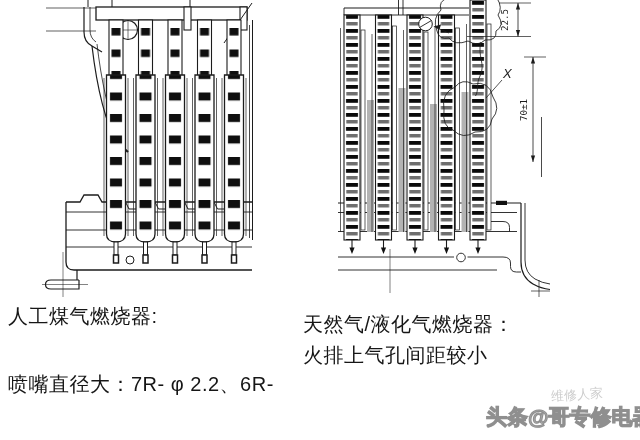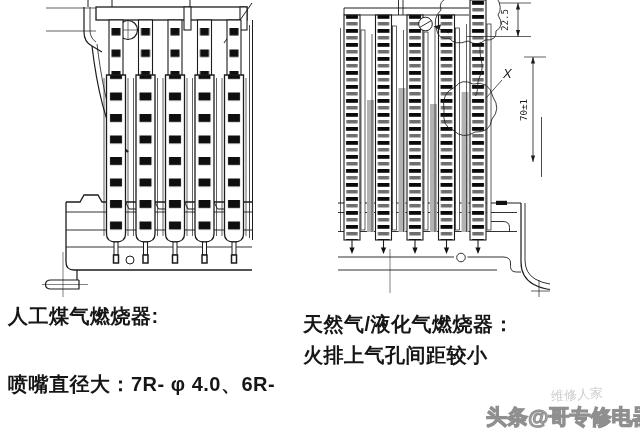--- a/index.html
+++ b/index.html
@@ -1,19 +1,19 @@
 <!DOCTYPE html>
 <html><head>
 <meta charset="utf-8">
 <style>
   html,body{margin:0;padding:0;background:#fff;}
   .canvas{position:relative;width:640px;height:440px;background:#fff;overflow:hidden;
           font-family:"Liberation Sans","DejaVu Sans",sans-serif;}
   .diagram-svg{position:absolute;left:0;top:0;}
-  .cap{position:absolute;font-size:20px;color:#161616;white-space:nowrap;letter-spacing:.5px;font-weight:bold;}
+  .cap{position:absolute;font-size:20px;color:#161616;white-space:nowrap;letter-spacing:.5px;}
   .dimtext{font-family:"DejaVu Sans Mono","Liberation Mono",monospace;font-size:9.2px;fill:#1c1c1c;}
   .xtext{font-size:13px;font-style:italic;fill:#1c1c1c;}
   .wm-main{position:absolute;left:486px;top:403px;font-size:21px;font-weight:bold;white-space:nowrap;
            color:rgba(255,255,255,0.08);-webkit-text-stroke:1.1px #8f8f8f;text-shadow:0 0 1px #9a9a9a;}
   .wm-faint{position:absolute;left:551px;top:386px;font-size:13px;color:#bdbdbd;opacity:.75;
             transform:rotate(-4deg);white-space:nowrap;}
 </style>
 </head>
 <body>
 
@@ -234,21 +234,21 @@
       <line x1="533" y1="57" x2="533" y2="162" stroke-width="0.8"></line>
       <polygon points="533,57 530.9,63.5 535.1,63.5" fill="#1c1c1c" stroke="none"></polygon>
       <polygon points="533,162 530.9,155.5 535.1,155.5" fill="#1c1c1c" stroke="none"></polygon>
       <line x1="541.5" y1="117" x2="541.5" y2="177" stroke-width="0.8"></line>
       <text class="dimtext" transform="translate(527,110) rotate(-90)" text-anchor="middle" stroke="none">70±1</text>
     </g>
   </g>
 </svg>
 
 <div class="cap" style="left:8px;top:303px">人工煤气燃烧器:</div>
-<div class="cap" style="left:8px;top:371px">喷嘴直径大：7R- φ 4.0、6R-</div>
+<div class="cap" style="left:8px;top:371px">喷嘴直径大：7R- φ 2.2、6R-</div>
 
 <div class="cap" style="left:303px;top:342px">火排上气孔间距较小</div>
 <div class="cap" style="left:303px;top:311px">天然气/液化气燃烧器：</div>
 
 <div class="wm-faint">维修人家</div>
 <div class="wm-main">头条@哥专修电器</div>
 
 </div>
 
 </body></html>

